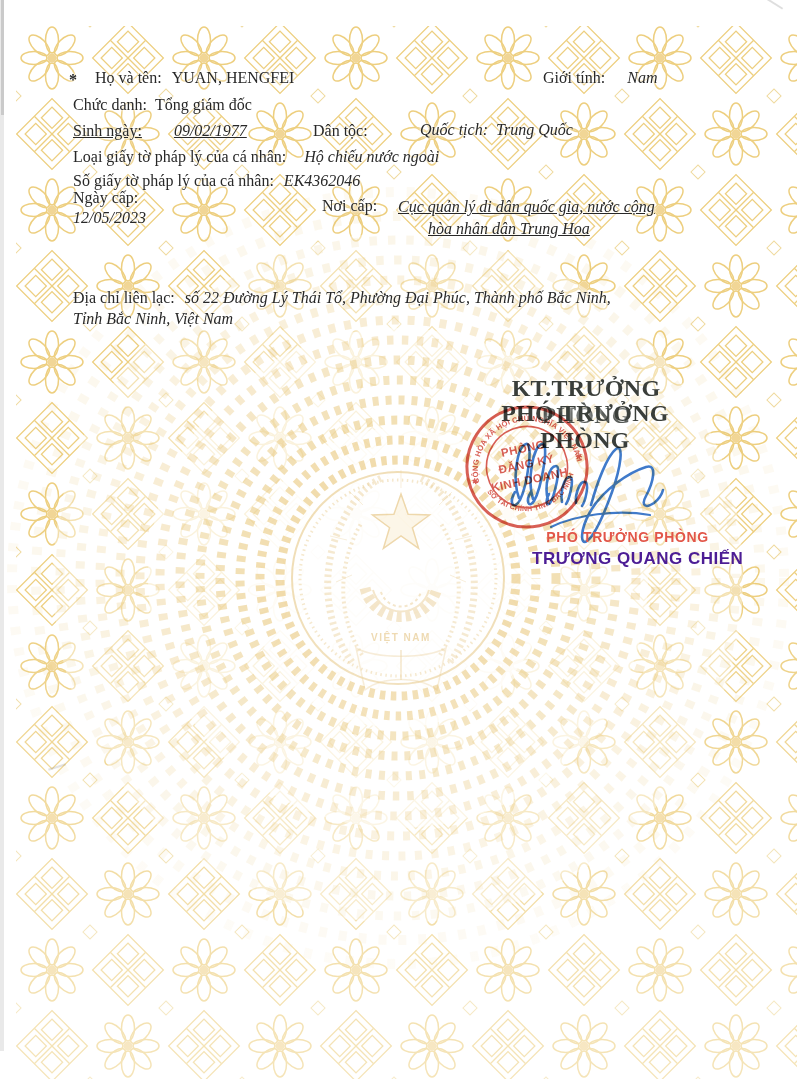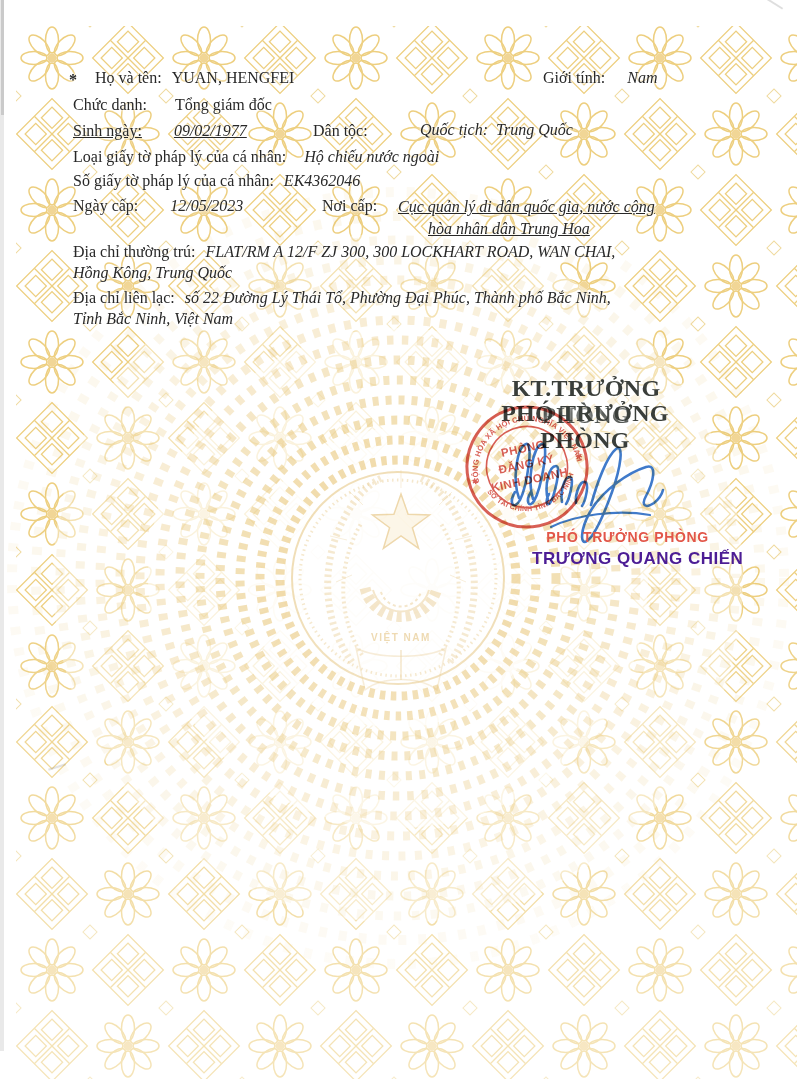--- a/index.html
+++ b/index.html
@@ -143,21 +143,21 @@
 
   <div class="abs doc-text row" style="left:95px;top:68px;gap:10px;">
     <span>Họ và tên:</span>
     <span>YUAN, HENGFEI</span>
   </div>
   <div class="abs doc-text row" style="left:543px;top:68px;gap:22px;">
     <span>Giới tính:</span>
     <span class="it">Nam</span>
   </div>
 
-  <div class="abs doc-text row" style="left:73px;top:95px;gap:28px;">
+  <div class="abs doc-text row" style="left:73px;top:95px;gap:8px;">
     <span>Chức danh:</span>
     <span>Tổng giám đốc</span>
   </div>
 
   <div class="abs doc-text row" style="left:73px;top:121px;gap:32px;text-decoration:underline;">
     <span>Sinh ngày:</span>
     <span class="it">09/02/1977</span>
   </div>
   <span class="abs doc-text" style="left:313px;top:121px;">Dân tộc:</span>
   <div class="abs doc-text row it" style="left:420px;top:120px;gap:8px;text-align:right;">
@@ -168,35 +168,30 @@
   <div class="abs doc-text row" style="left:73px;top:147px;gap:18px;">
     <span>Loại giấy tờ pháp lý của cá nhân:</span>
     <span class="it">Hộ chiếu nước ngoài</span>
   </div>
 
   <div class="abs doc-text row" style="left:73px;top:171px;gap:10px;">
     <span>Số giấy tờ pháp lý của cá nhân:</span>
     <span class="it">EK4362046</span>
   </div>
 
-  <div class="abs doc-text row" style="left:73px;top:196px;gap:32px;">
+  <div class="abs doc-text row" style="left:73px;top:188px;flex-direction:column;">
     <span>Ngày cấp:</span>
     <span class="it">12/05/2023</span>
   </div>
   <span class="abs doc-text" style="left:322px;top:196px;">Nơi cấp:</span>
   <div class="abs doc-text it" style="left:398px;top:196px;line-height:22px;text-decoration:underline;">
     <span style="display:block;">Cục quản lý di dân quốc gia, nước cộng</span>
     <span style="display:block;padding-left:30px;">hòa nhân dân Trung Hoa</span>
   </div>
 
-  <div class="abs doc-text para" style="left:73px;top:241px;width:680px;">
-    <span>Địa chỉ thường trú:</span>
-    <span class="it" style="margin-left:6px;">FLAT/RM A 12/F ZJ 300, 300 LOCKHART ROAD, WAN CHAI,</span>
-    <span class="it" style="display:block;">Hồng Kông, Trung Quốc</span>
-  </div>
 
   <div class="abs doc-text para" style="left:73px;top:287px;width:680px;">
     <span>Địa chỉ liên lạc:</span>
     <span class="it" style="margin-left:6px;">số 22 Đường Lý Thái Tổ, Phường Đại Phúc, Thành phố Bắc Ninh,</span>
     <span class="it" style="display:block;">Tỉnh Bắc Ninh, Việt Nam</span>
   </div>
 
   <div class="abs heading" style="left:470px;top:375px;width:232px;">KT.TRƯỞNG PHÒNG</div>
   <div class="abs heading" style="left:466px;top:400px;width:238px;">PHÓ TRƯỞNG PHÒNG</div>
 

